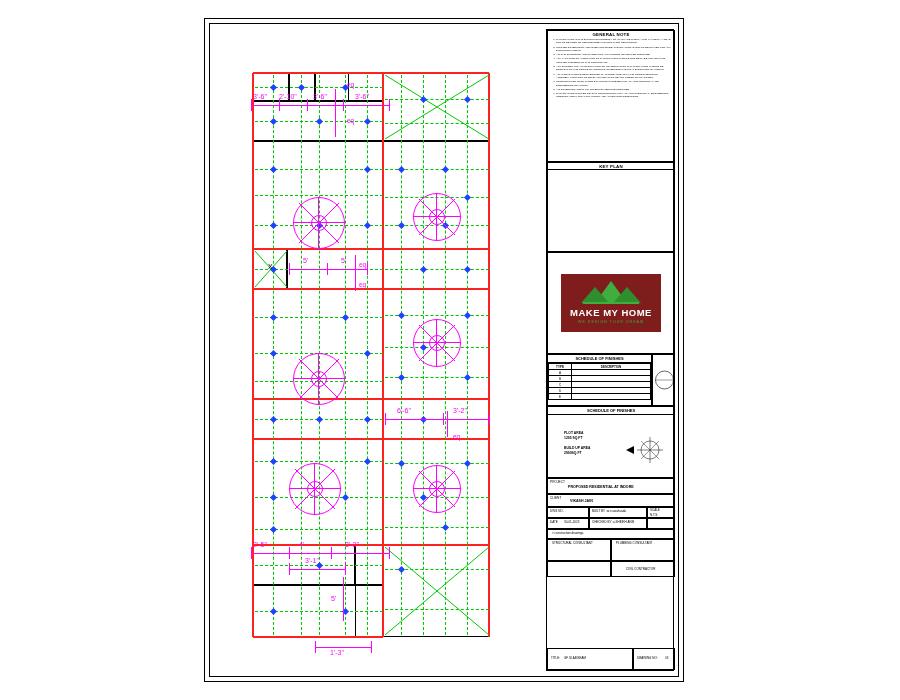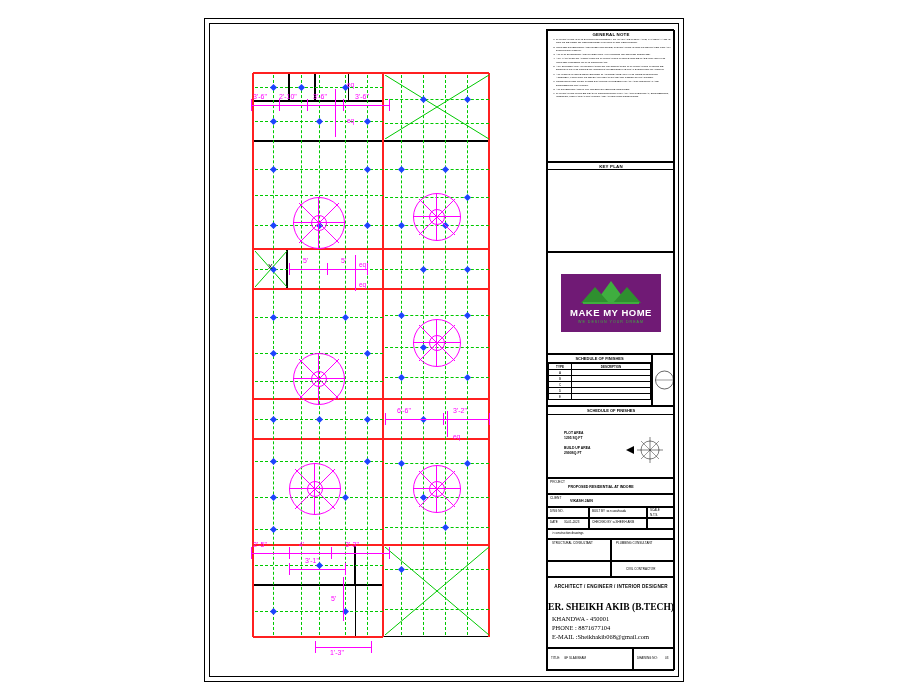--- a/index.html
+++ b/index.html
@@ -153,21 +153,21 @@
     border: 1px solid #000;
     height: 5px;
     padding: 0 1px;
     font-weight: normal;
     text-align: center;
   }
   table.sched th { font-size: 3px; font-weight: bold; }
 
   .logo-box {
     position: absolute;
-    background: #701a75;
+    background: #7f1d1d;
     overflow: hidden;
   }
   .logo-text1 {
     position: absolute;
     width: 100%;
     text-align: center;
     color: #ffffff;
     font-weight: bold;
     font-size: 9.5px;
     letter-spacing: 0.5px;
@@ -625,27 +625,20 @@
       <div class="kv-small" style="left:4px;top:1px;">STRUCTURAL CONSULTANT</div>
     </div>
     <div class="pbox" style="left:64px;top:509px;width:64px;height:22px;">
       <div class="kv-small" style="left:4px;top:1px;">PLUMBING CONSULTANT</div>
     </div>
     <div class="pbox" style="left:64px;top:531px;width:64px;height:16px;">
       <div class="kv-small" style="left:14px;top:5px;">CIVIL CONTRACTOR</div>
     </div>
     <div class="pbox" style="left:0;top:531px;width:64px;height:16px;"></div>
 
-    <div class="pbox" style="left:0;top:547px;width:128px;height:71px;">
-      <div class="arch-title" style="top:6px;">ARCHITECT / ENGINEER / INTERIOR DESIGNER</div>
-      <div class="firm" style="top:24px;">ER. SHEIKH AKIB (B.TECH)</div>
-      <div class="addr" style="top:37px;">KHANDWA - 450001</div>
-      <div class="addr" style="top:46px;">PHONE : 8871677104</div>
-      <div class="addr" style="top:55px;">E-MAIL :Sheikhakib068@gmail.com</div>
-    </div>
 
     <div class="pbox" style="left:0;top:618px;width:86px;height:22px;">
       <div class="kv-small" style="left:3px;top:7px;">TITLE:</div>
       <div class="kv-small" style="left:16px;top:7px;">GF SLAB  BEAM</div>
     </div>
     <div class="pbox" style="left:86px;top:618px;width:42px;height:22px;">
       <div class="kv-small" style="left:3px;top:7px;">DRAWING NO:</div>
       <div class="kv-small" style="left:31px;top:7px;">03</div>
     </div>
 

